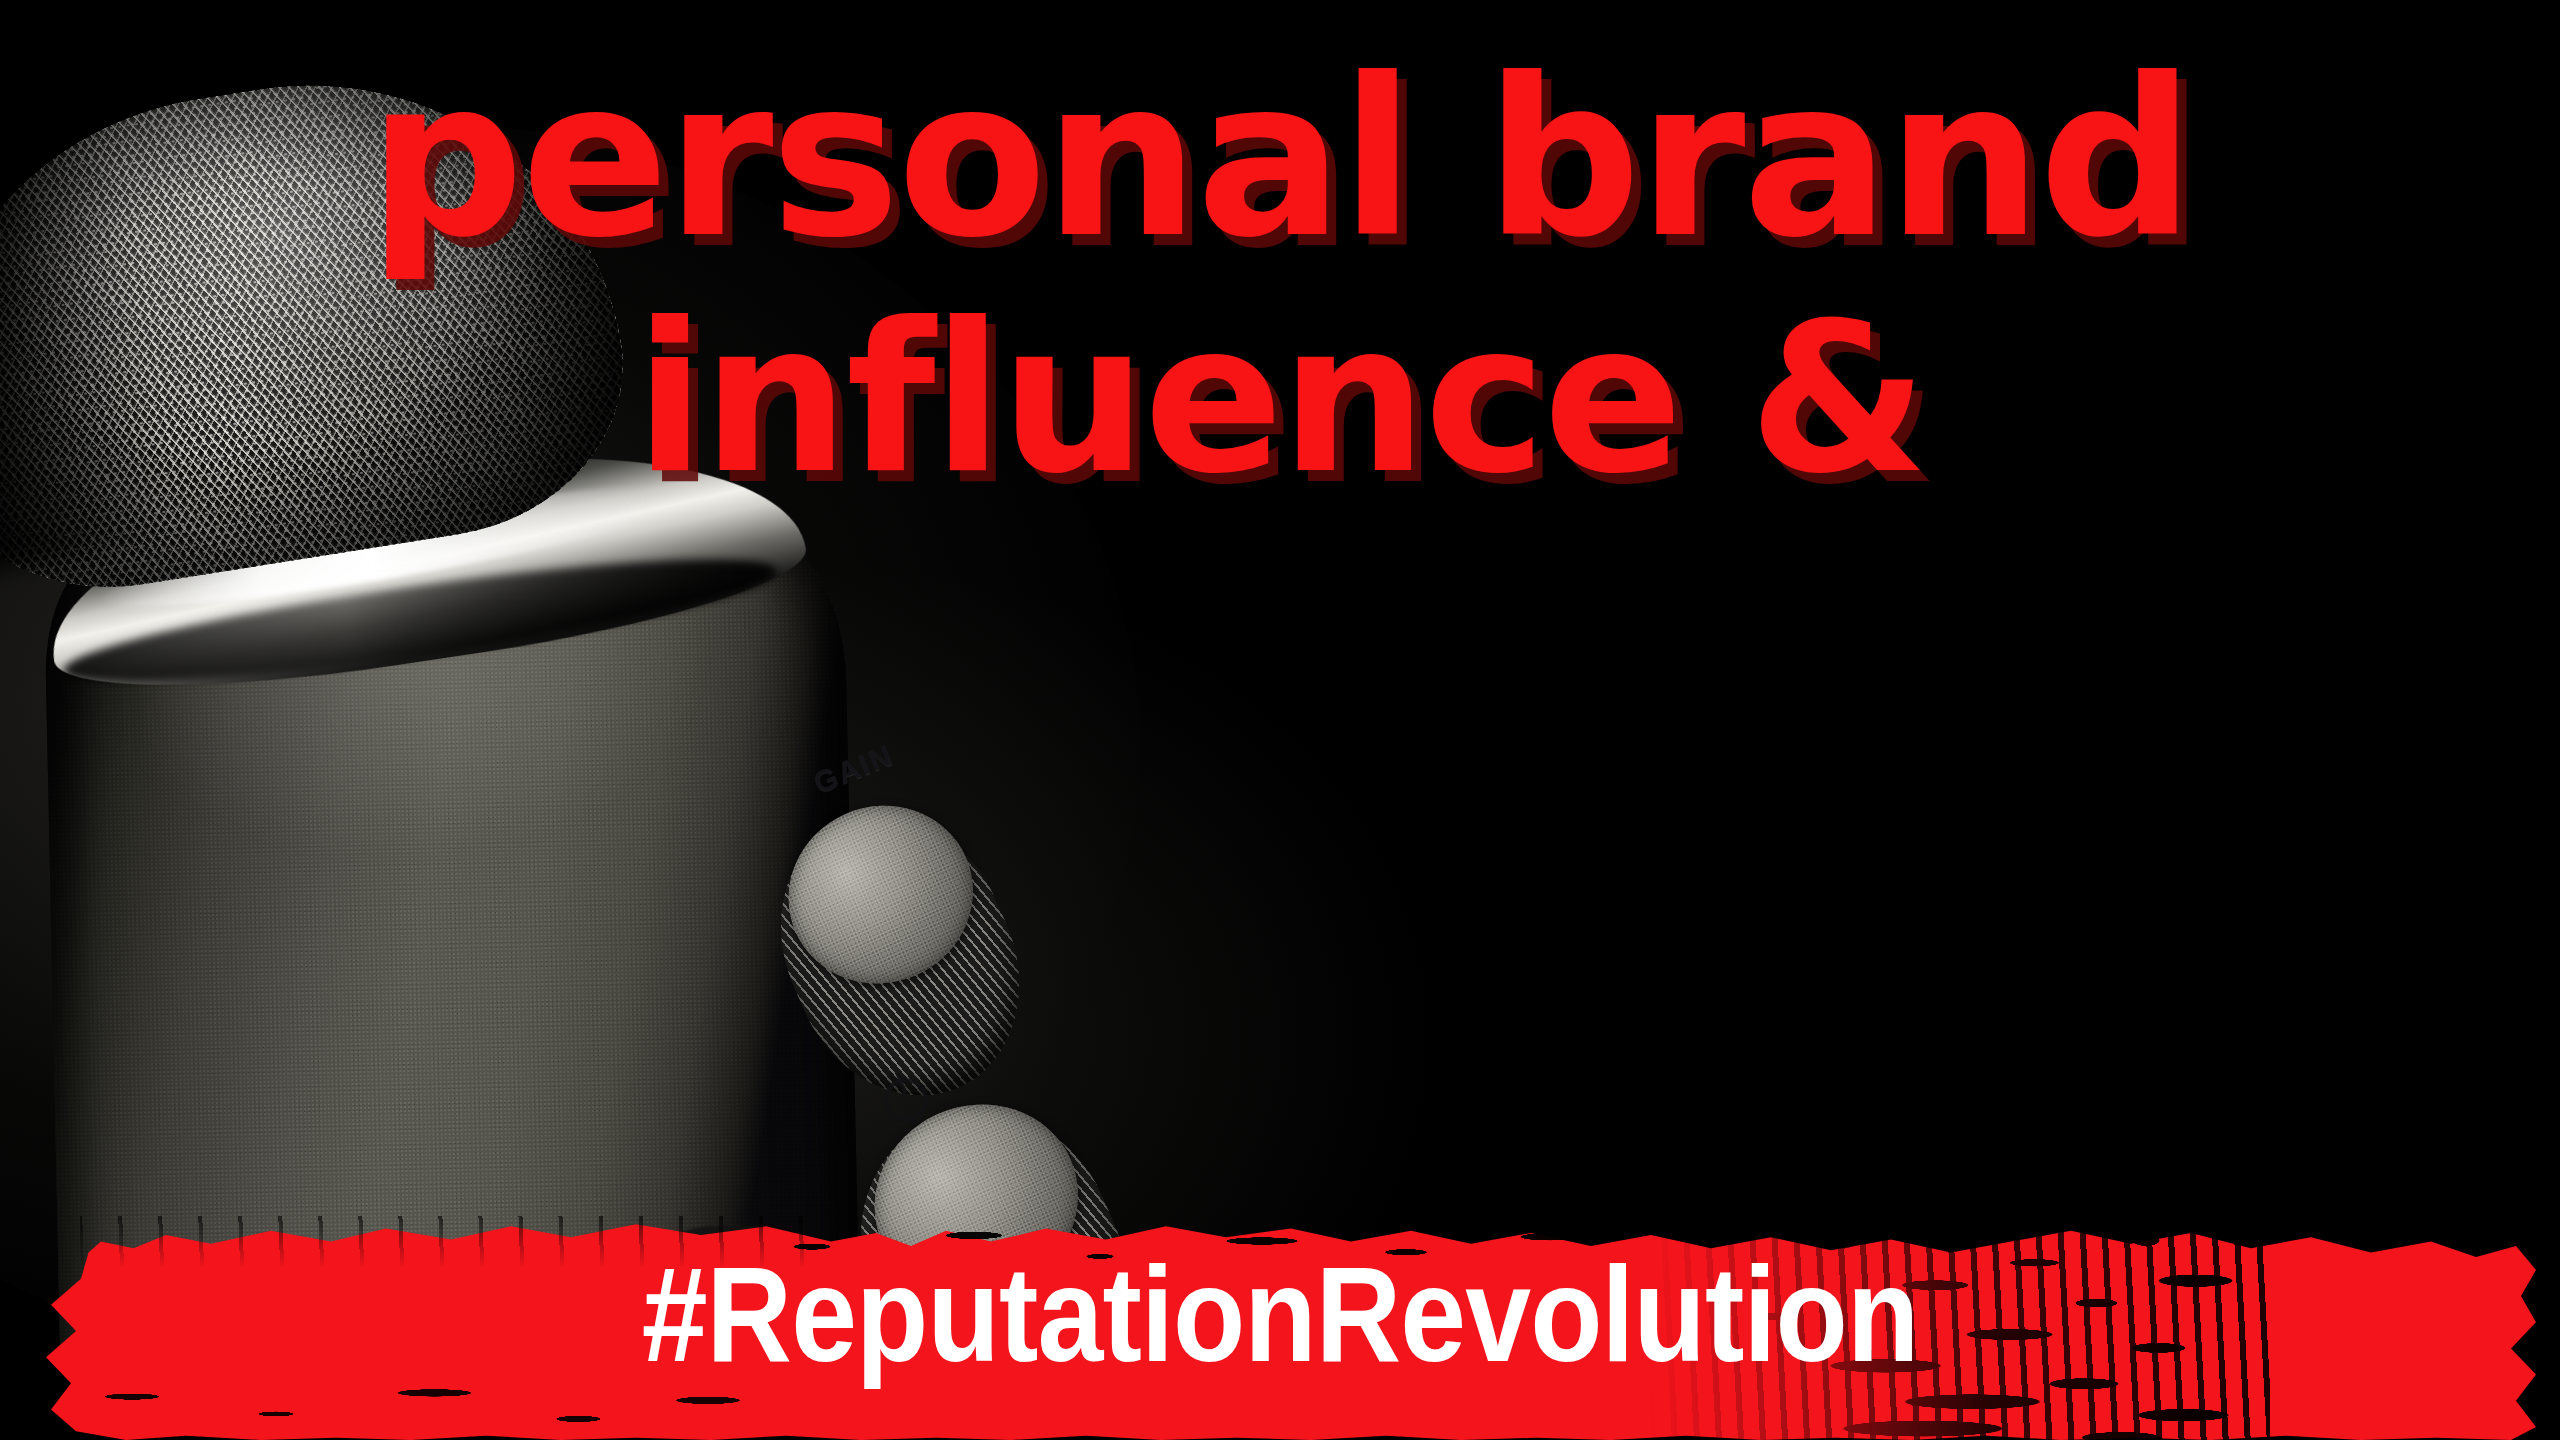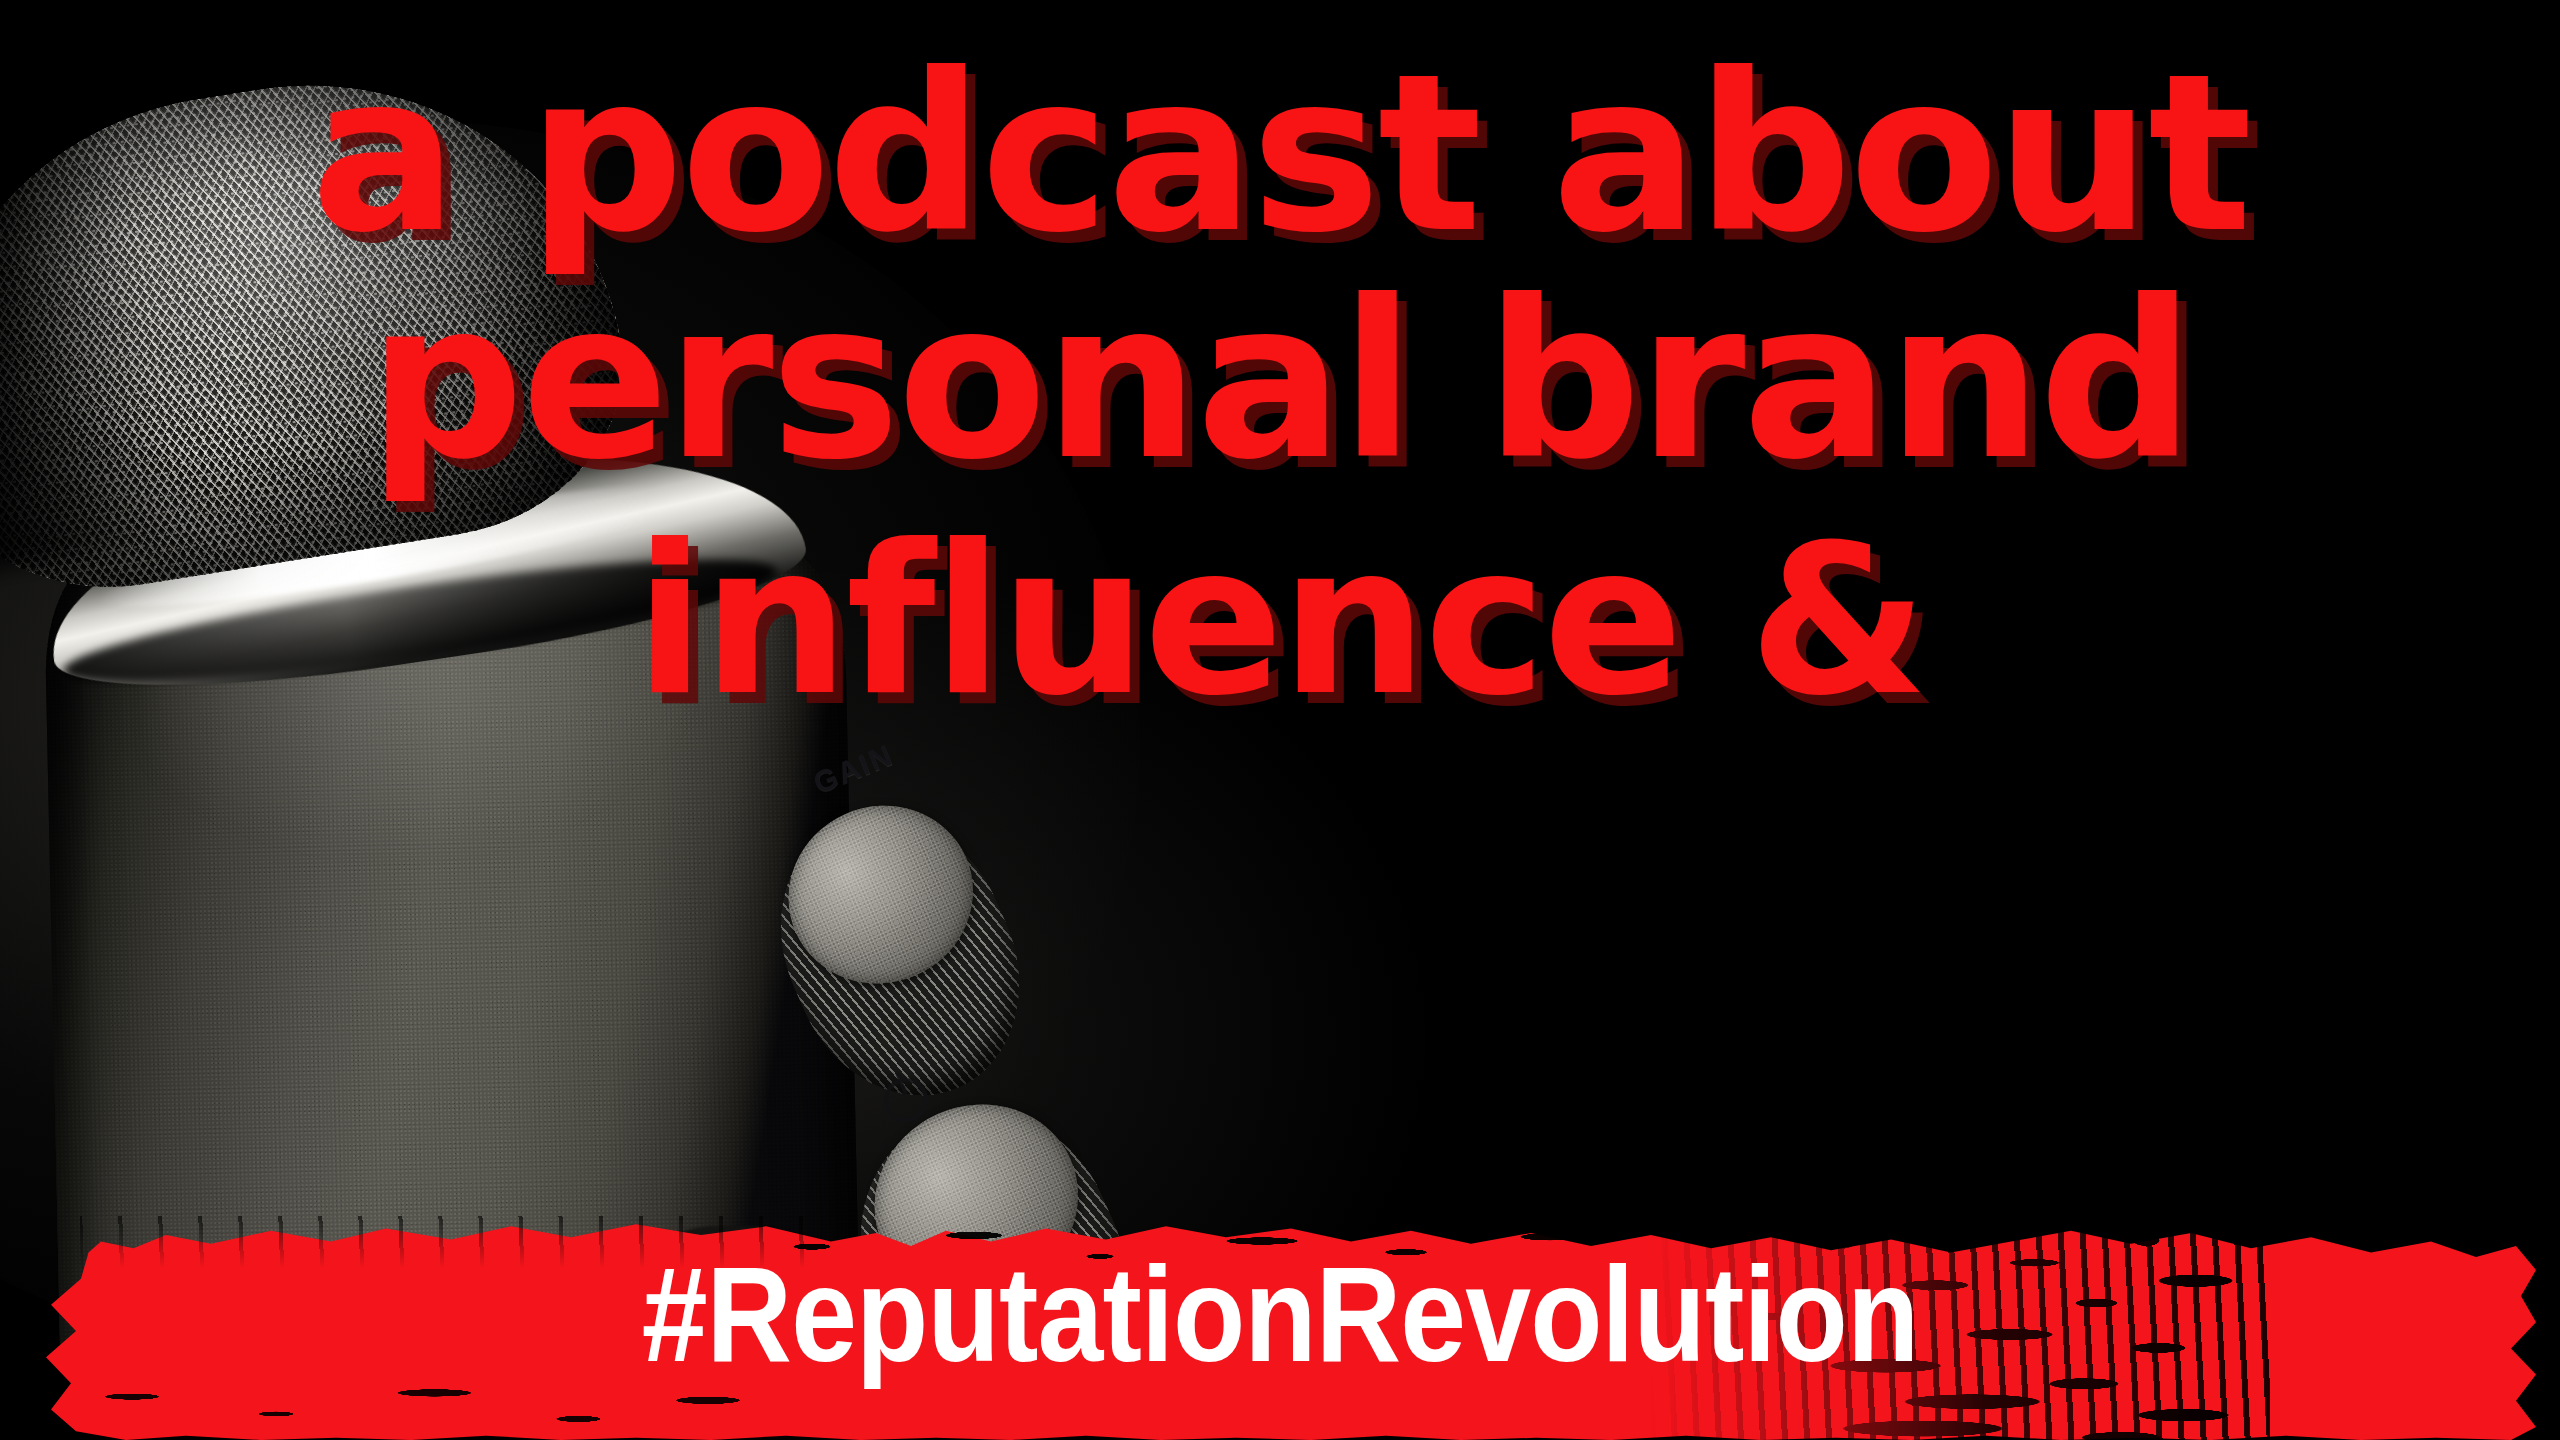--- a/index.html
+++ b/index.html
@@ -330,21 +330,20 @@
     <div id="label-gain">GAIN</div>
 
     <div class="knob" id="knob-mute">
       <div class="barrel"></div>
       <div class="cap"></div>
     </div>
     <div id="glyph-mute"></div>
   </div>
 
   <div id="headline">
-    <div class="hl-line" id="hl-1">a podcast about</div>
     <div class="hl-line" id="hl-2">personal brand</div>
     <div class="hl-line" id="hl-3">influence &amp;</div>
   </div>
 
   <div id="banner">
     <div id="banner-paint"></div>
     <div class="grunge" id="grunge-topstreaks"></div>
     <div class="grunge" id="grunge-mid"></div>
     <div class="grunge" id="grunge-left"></div>
     <div class="grunge" id="grunge-right"></div>

